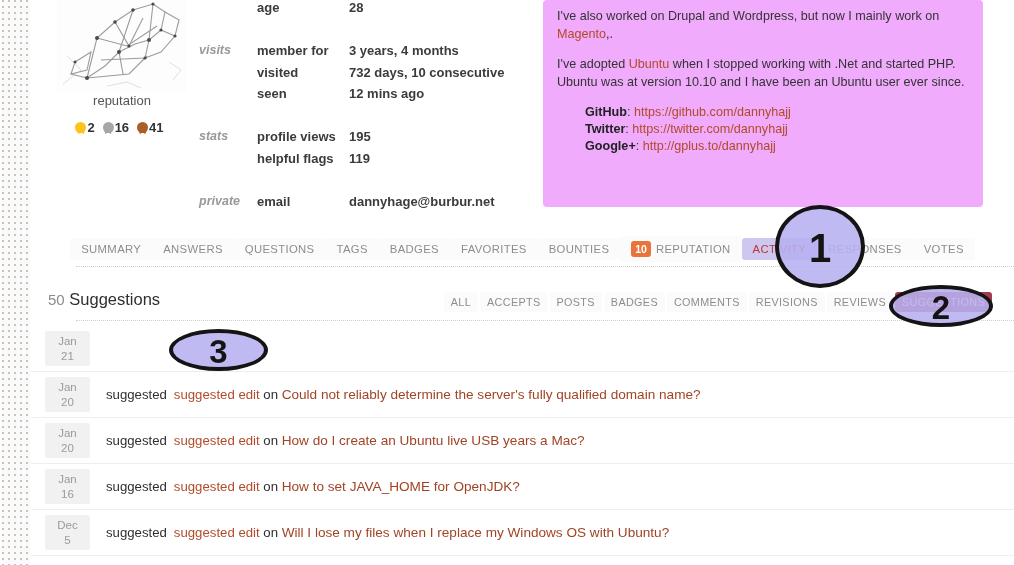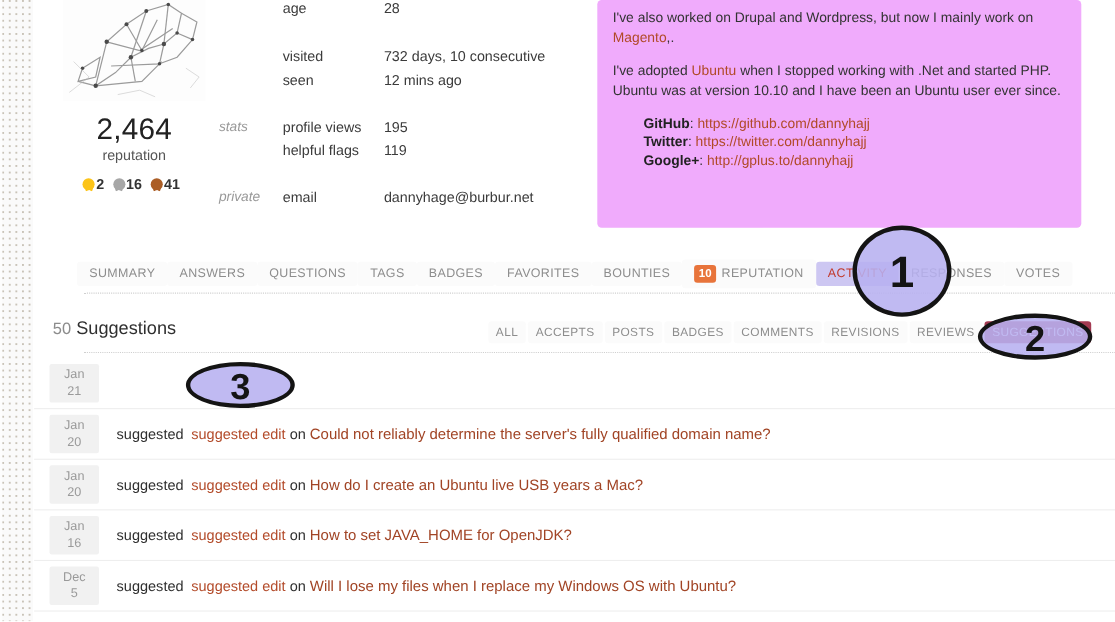--- a/index.html
+++ b/index.html
@@ -109,21 +109,21 @@
   .badge-silver { background: #a7a7a7; }
   .badge-bronze { background: #ab5e26; }
 
   
   #stats {
     position: absolute;
     left: 168px; top: 0;
     width: 330px;
     font-size: 13px;
   }
-  #stats table { border-collapse: collapse; width: 100%; }
+  #stats table { border-collapse: collapse; width: 100%; font-weight: bold; }
   #stats td { padding: 0 0 0 0; height: 21.5px; vertical-align: top; }
   td.group {
     width: 58px;
     font-style: italic;
     color: #999999;
     font-size: 12.5px;
     padding-right: 6px;
   }
   td.key { width: 92px; color: #3b3b3b; }
   td.val { color: #3b3b3b; }
@@ -354,21 +354,20 @@
               <circle cx="72" cy="46" r="1.6"></circle>
                 <circle cx="88" cy="58" r="1.6"></circle>
             </g>
             <g stroke="#bdbdbd" stroke-width="0.8" fill="none" opacity="0.6">
               <path d="M6 84 L24 70 L10 56"></path>
               <path d="M112 62 L124 70 L116 80"></path>
               <path d="M50 86 L70 82 L84 88"></path>
             </g>
           </svg>
         </div>
-        <div id="reputation-value">2,464</div>
         <div id="reputation-label">reputation</div>
         <div id="badges-row">
           <span class="badge-wrap">
             <span class="badge-dot badge-gold"></span>
             <span>2</span>
           </span>
           <span class="badge-wrap">
             <span class="badge-dot badge-silver"></span>
             <span>16</span>
           </span>
@@ -384,20 +383,25 @@
           <tbody id="stats-body">
               <tr>
                 <td class="group"></td>
                 <td class="key">age</td>
                 <td class="val ">28</td>
               </tr>
               <tr class="spacer-row">
                 <td colspan="3"></td>
               </tr>
               <tr>
+                <td class="group">visits</td>
+                <td class="key">member for</td>
+                <td class="val v-muted">3 years, 4 months</td>
+              </tr>
+              <tr>
                 <td class="group"></td>
                 <td class="key">visited</td>
                 <td class="val ">732 days, 10 consecutive</td>
               </tr>
               <tr>
                 <td class="group"></td>
                 <td class="key">seen</td>
                 <td class="val v-red">12 mins ago</td>
               </tr>
               <tr class="spacer-row">

